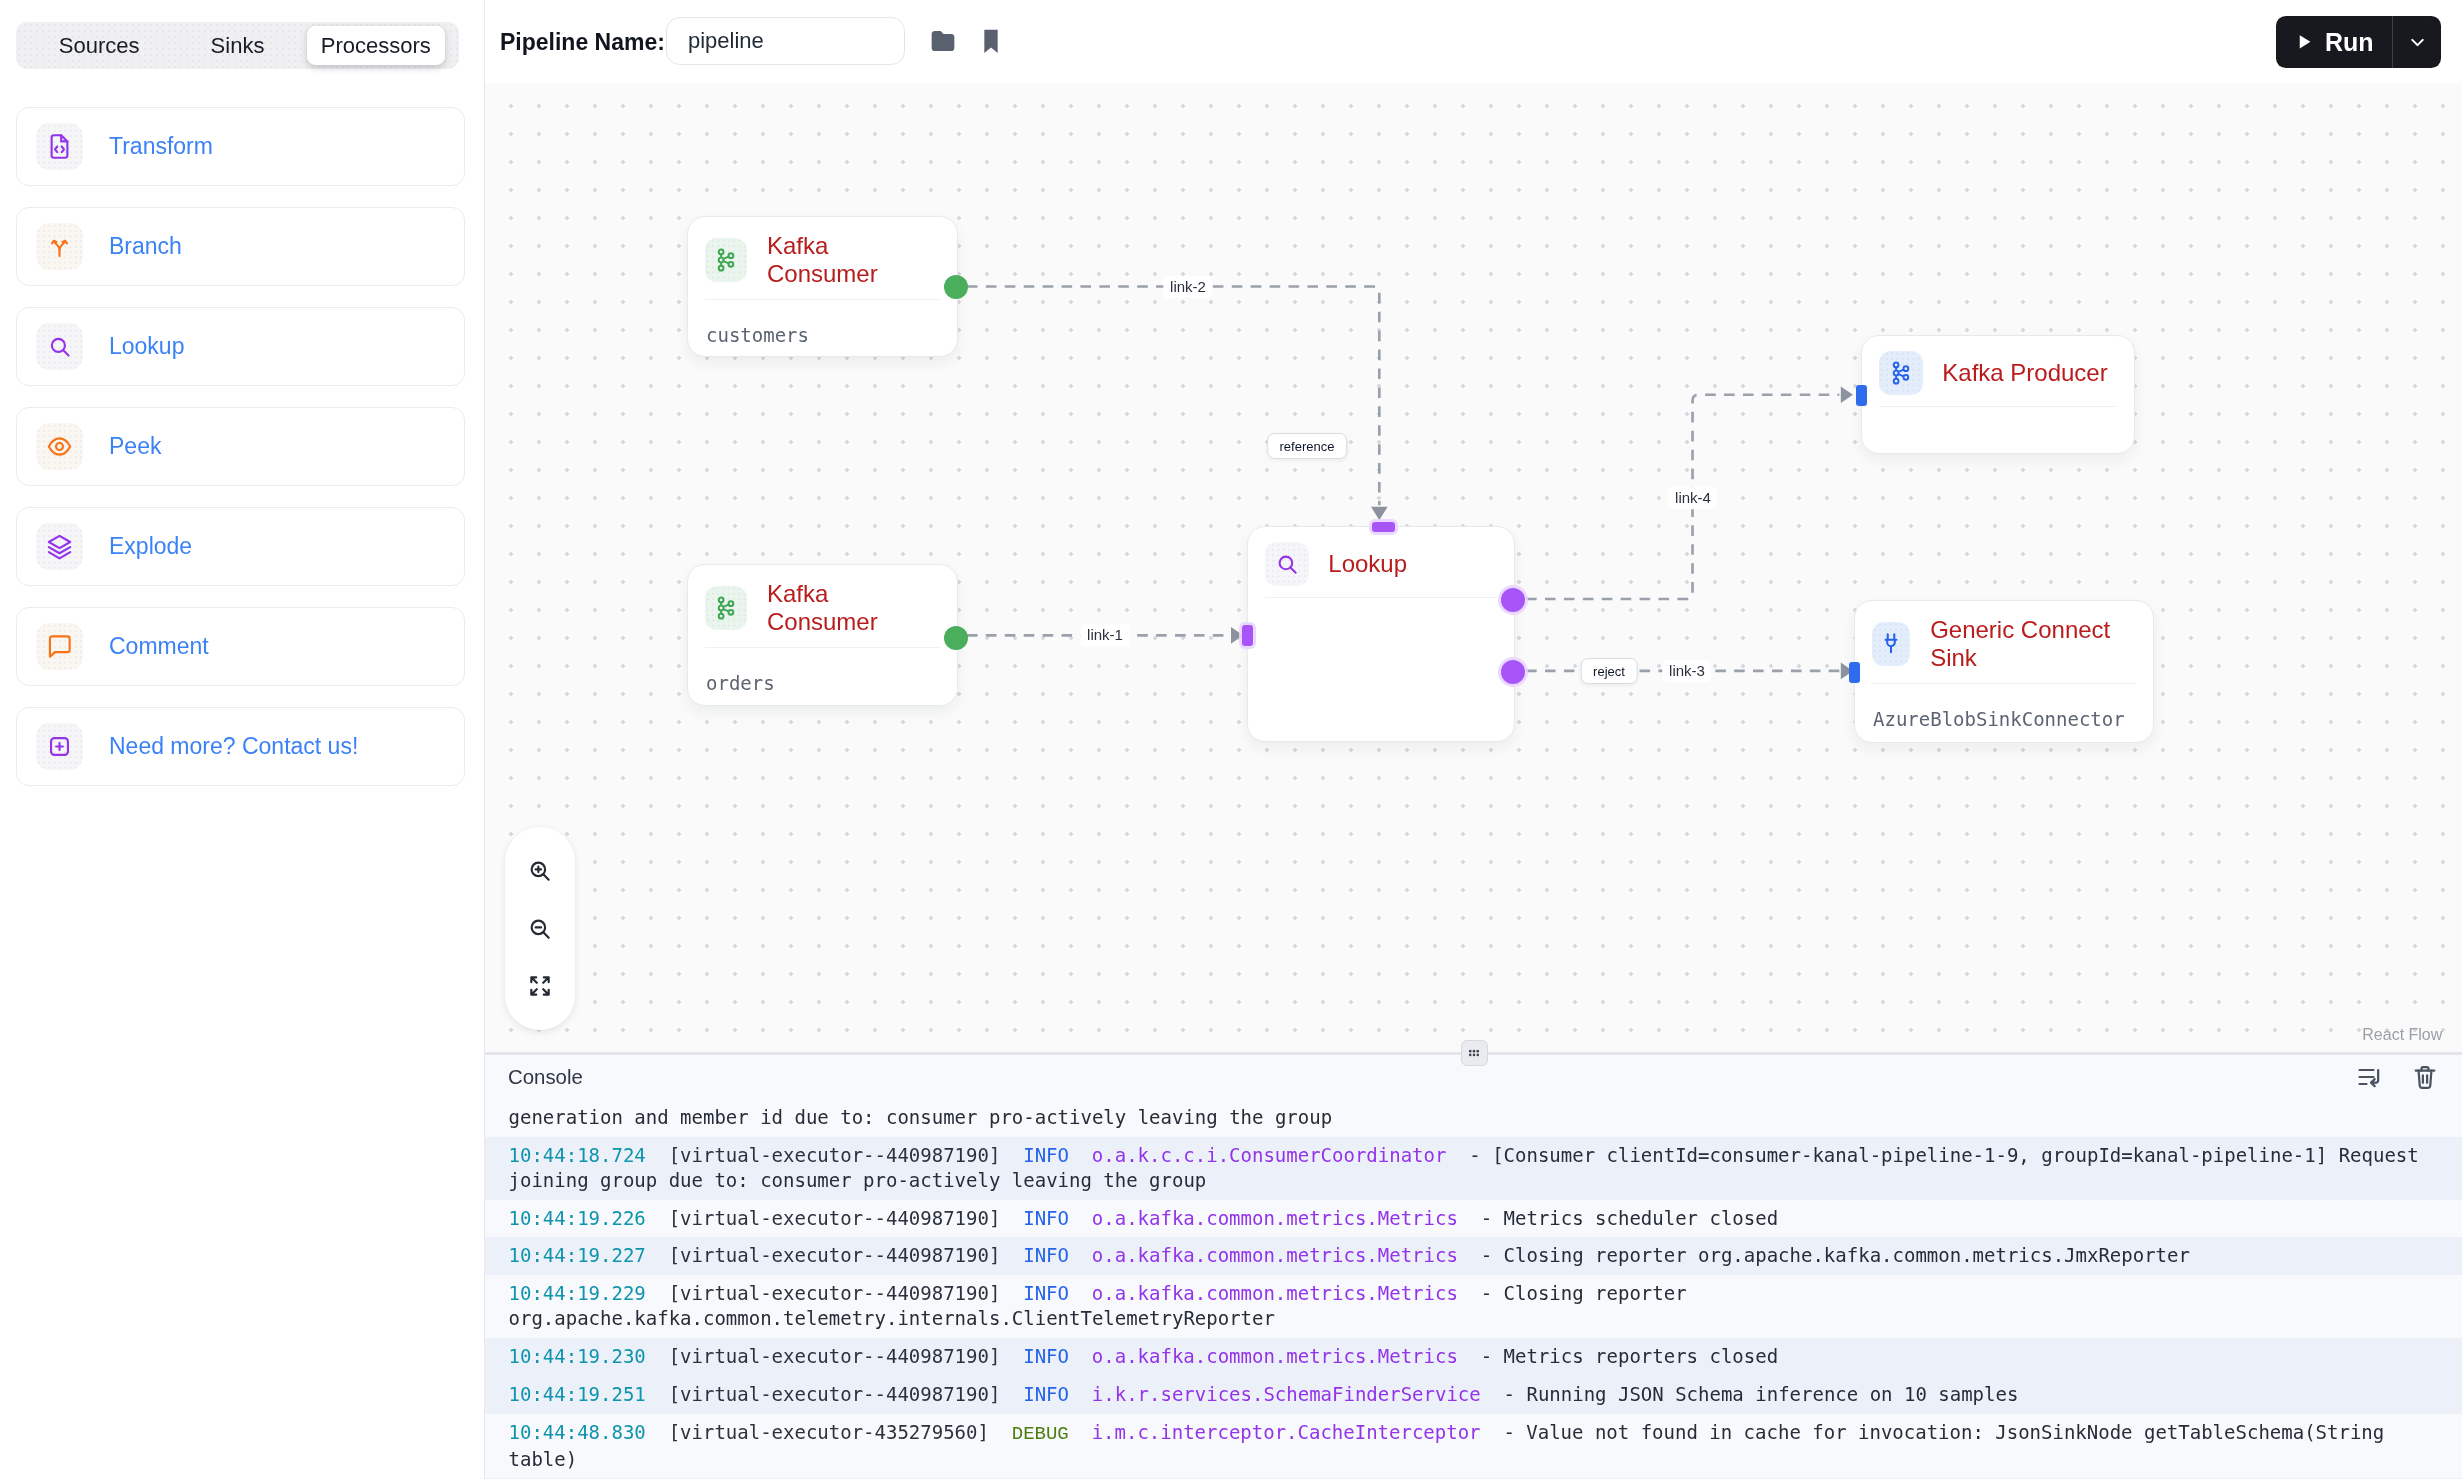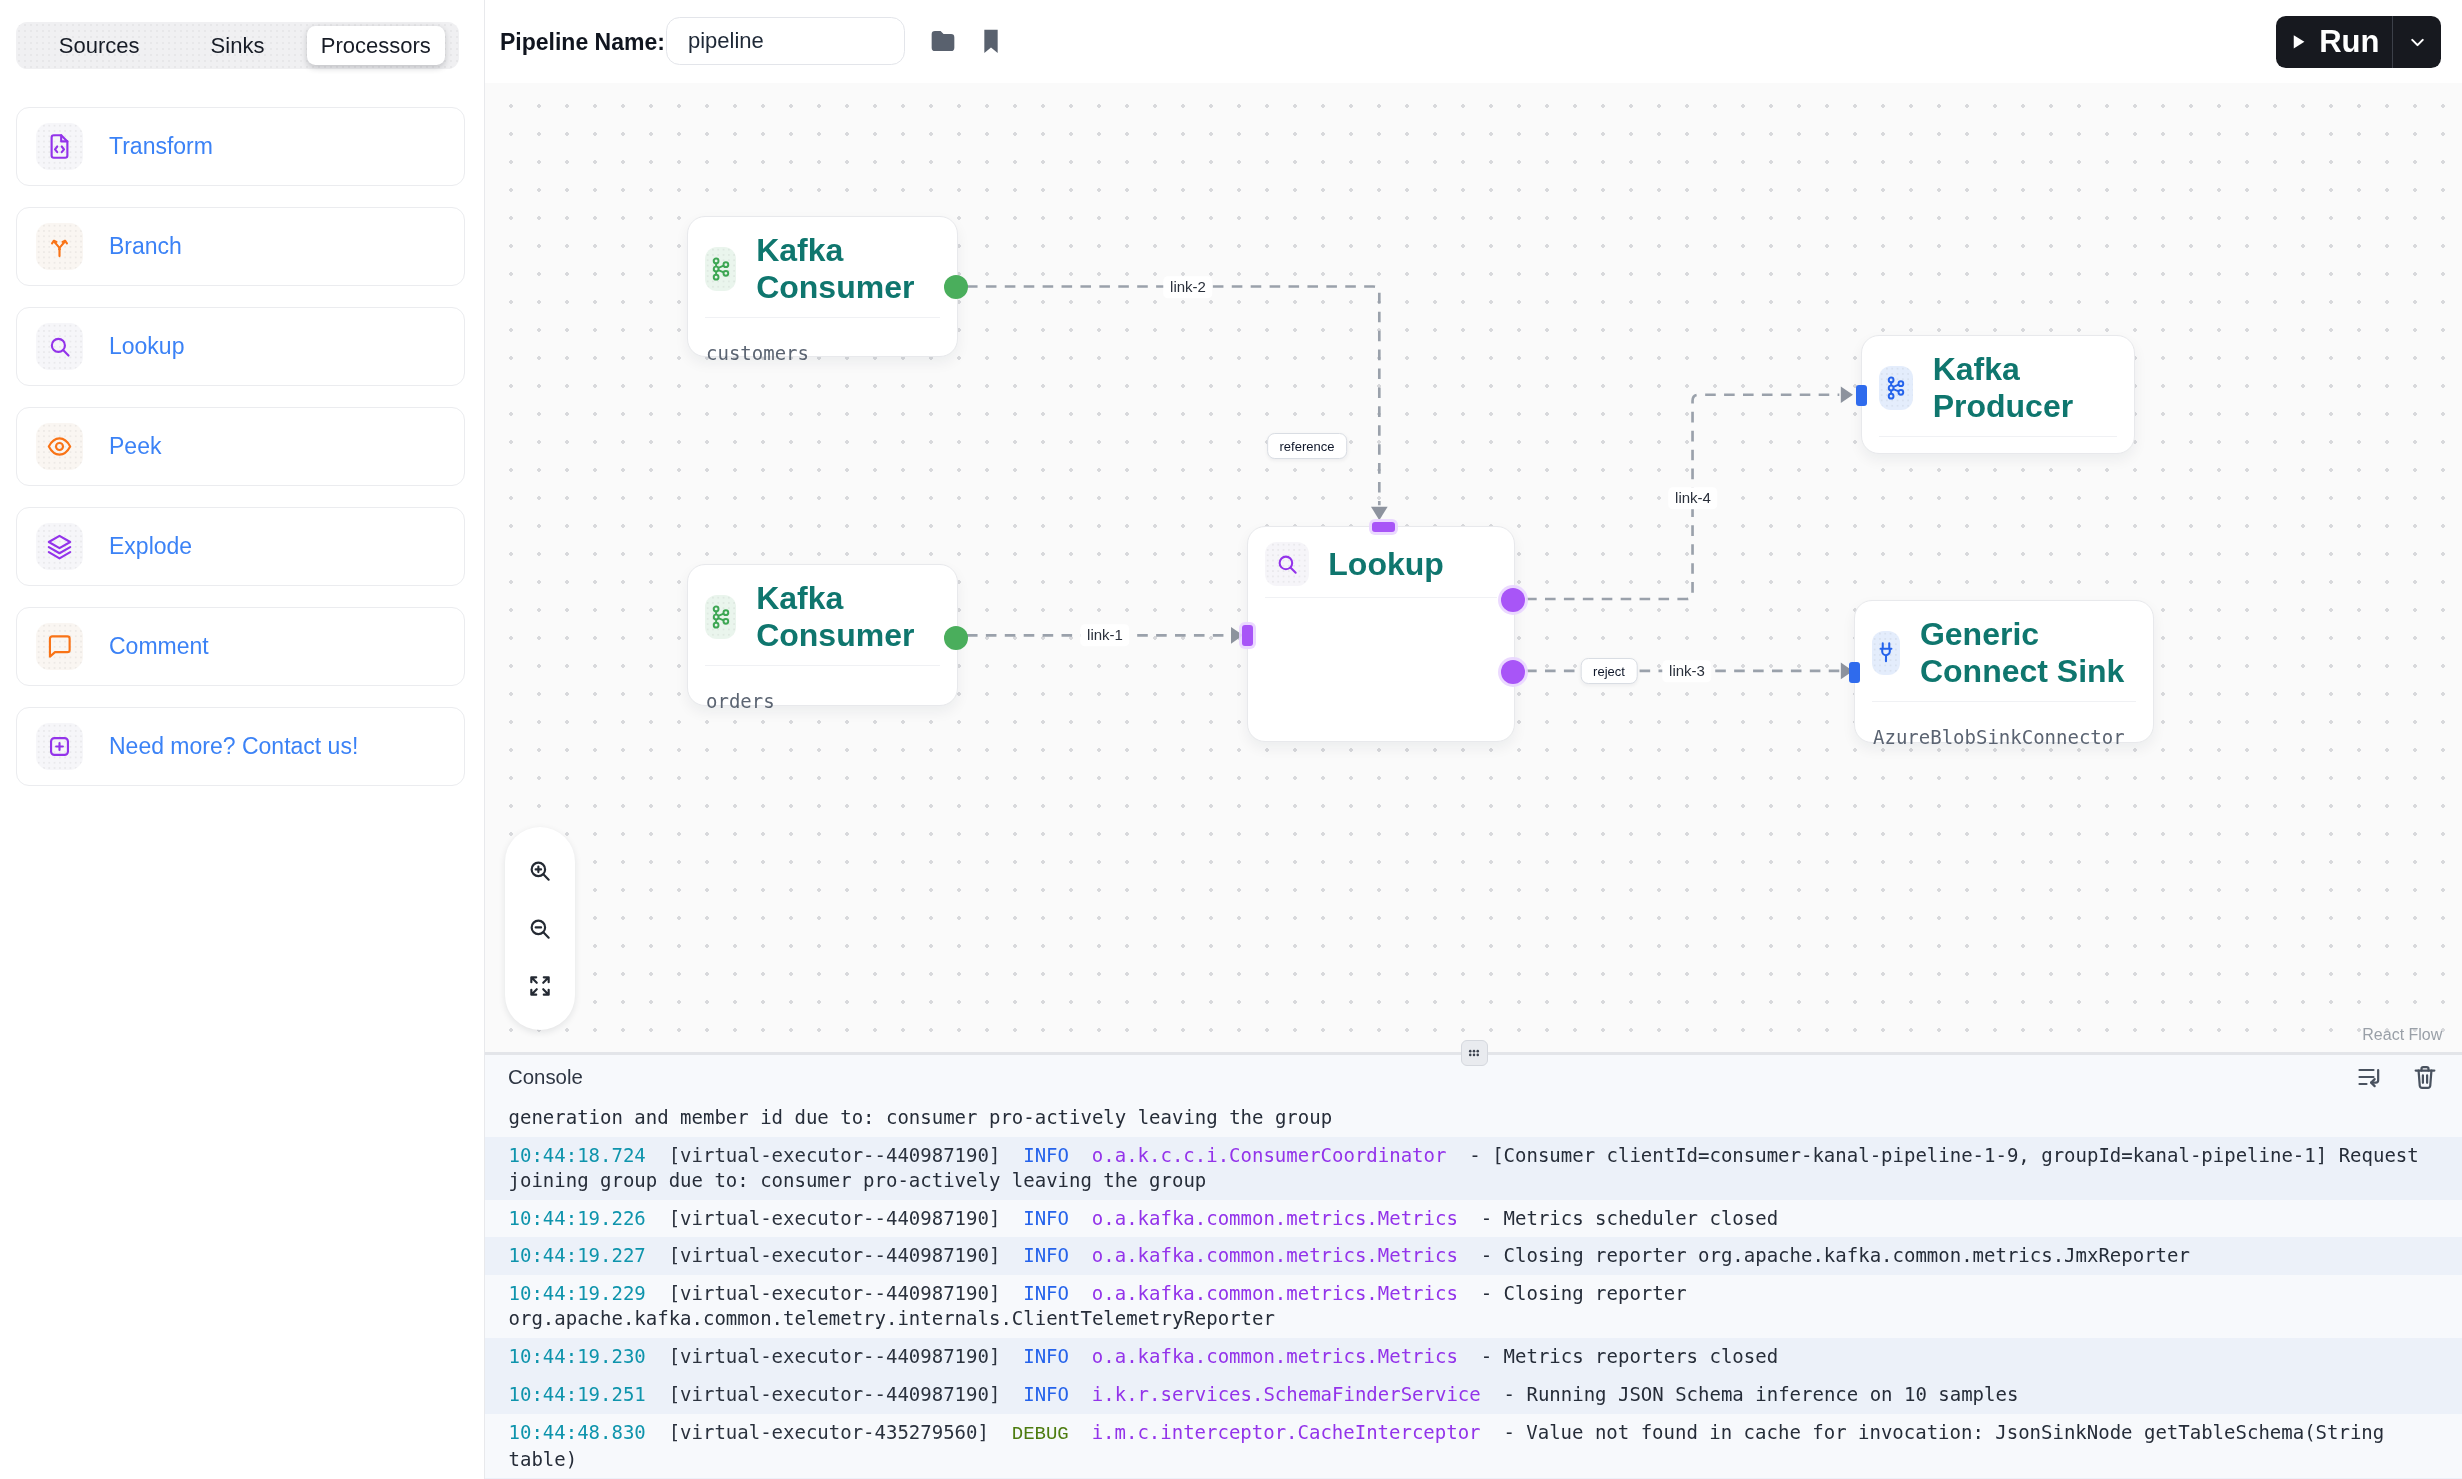--- a/index.html
+++ b/index.html
@@ -60,21 +60,21 @@
   }
   .tb-icon { position: absolute; top: 25px; color: #59616e; cursor: pointer; }
   .tb-icon svg { width: 32px; height: 32px; }
   .folder-btn { left: 442px; }
   .bookmark-btn { left: 490px; }
   .run {
     position: absolute; left: 1791px; top: 16px; width: 165px; height: 52px;
     background: #17191f; border-radius: 9.8px; display: flex; align-items: stretch;
     color: #fff; cursor: pointer; overflow: hidden;
   }
-  .run-main { flex: 1; display: flex; align-items: center; justify-content: center; gap: 11.4px; font-size: 31px; font-weight: 600; }
+  .run-main { flex: 1; display: flex; align-items: center; justify-content: center; gap: 11.4px; font-size: 25px; font-weight: 600; }
   .run-sep { width: 1.5px; background: #3c4049; }
   .run-caret { width: 48px; display: flex; align-items: center; justify-content: center; }
 
   
   .canvas {
     position: absolute; left: 485px; top: 83px; width: 1977px; height: 970px;
     background-color: #fafafa;
     background-image: radial-gradient(#d8d9dc 1.8px, transparent 1.8px);
     background-size: 28px 28px; background-position: 12px 9px;
     overflow: hidden; z-index: 1;
@@ -91,21 +91,21 @@
   .nicon {
     width: 44px; height: 44px; border-radius: 12px;
     display: flex; align-items: center; justify-content: center;
     background-image: radial-gradient(rgba(0,0,0,.05) 1px, transparent 1px);
     background-size: 5.3px 5.3px;
   }
   .nicon svg { width: 26px; height: 26px; }
   .nicon.green  { background-color: #eaf5ed; color: #3da653; }
   .nicon.purple { background-color: #f6f5f9; color: #9333ea; }
   .nicon.blue   { background-color: #e4edfc; color: #2563eb; }
-  .ntitle { font-size: 32px; font-weight: 700; color: #0f766e; }
+  .ntitle { font-size: 24px; font-weight: 400; color: #b91c1c; }
   .ndiv { height: 1.5px; background: #f0f1f4; margin: 0 16.6px; }
   .nsub { font-family: "DejaVu Sans Mono", monospace; font-size: 19px; color: #5b6472; padding: 24px 18px 0 18px; }
 
   .h-circle { position: absolute; width: 24px; height: 24px; border-radius: 50%; cursor: crosshair; }
   .h-rect-v { position: absolute; width: 10.6px; height: 21px; border-radius: 3px; cursor: crosshair; }
   .h-rect-h { position: absolute; width: 23px; height: 9.8px; border-radius: 3px; cursor: crosshair; }
   .h-green  { background: #4aae5c; }
   .h-purple { background: #a855f7; box-shadow: 0 0 0 3px rgba(233,213,255,.9); }
   .h-blue   { background: #2f6bed; }
 

